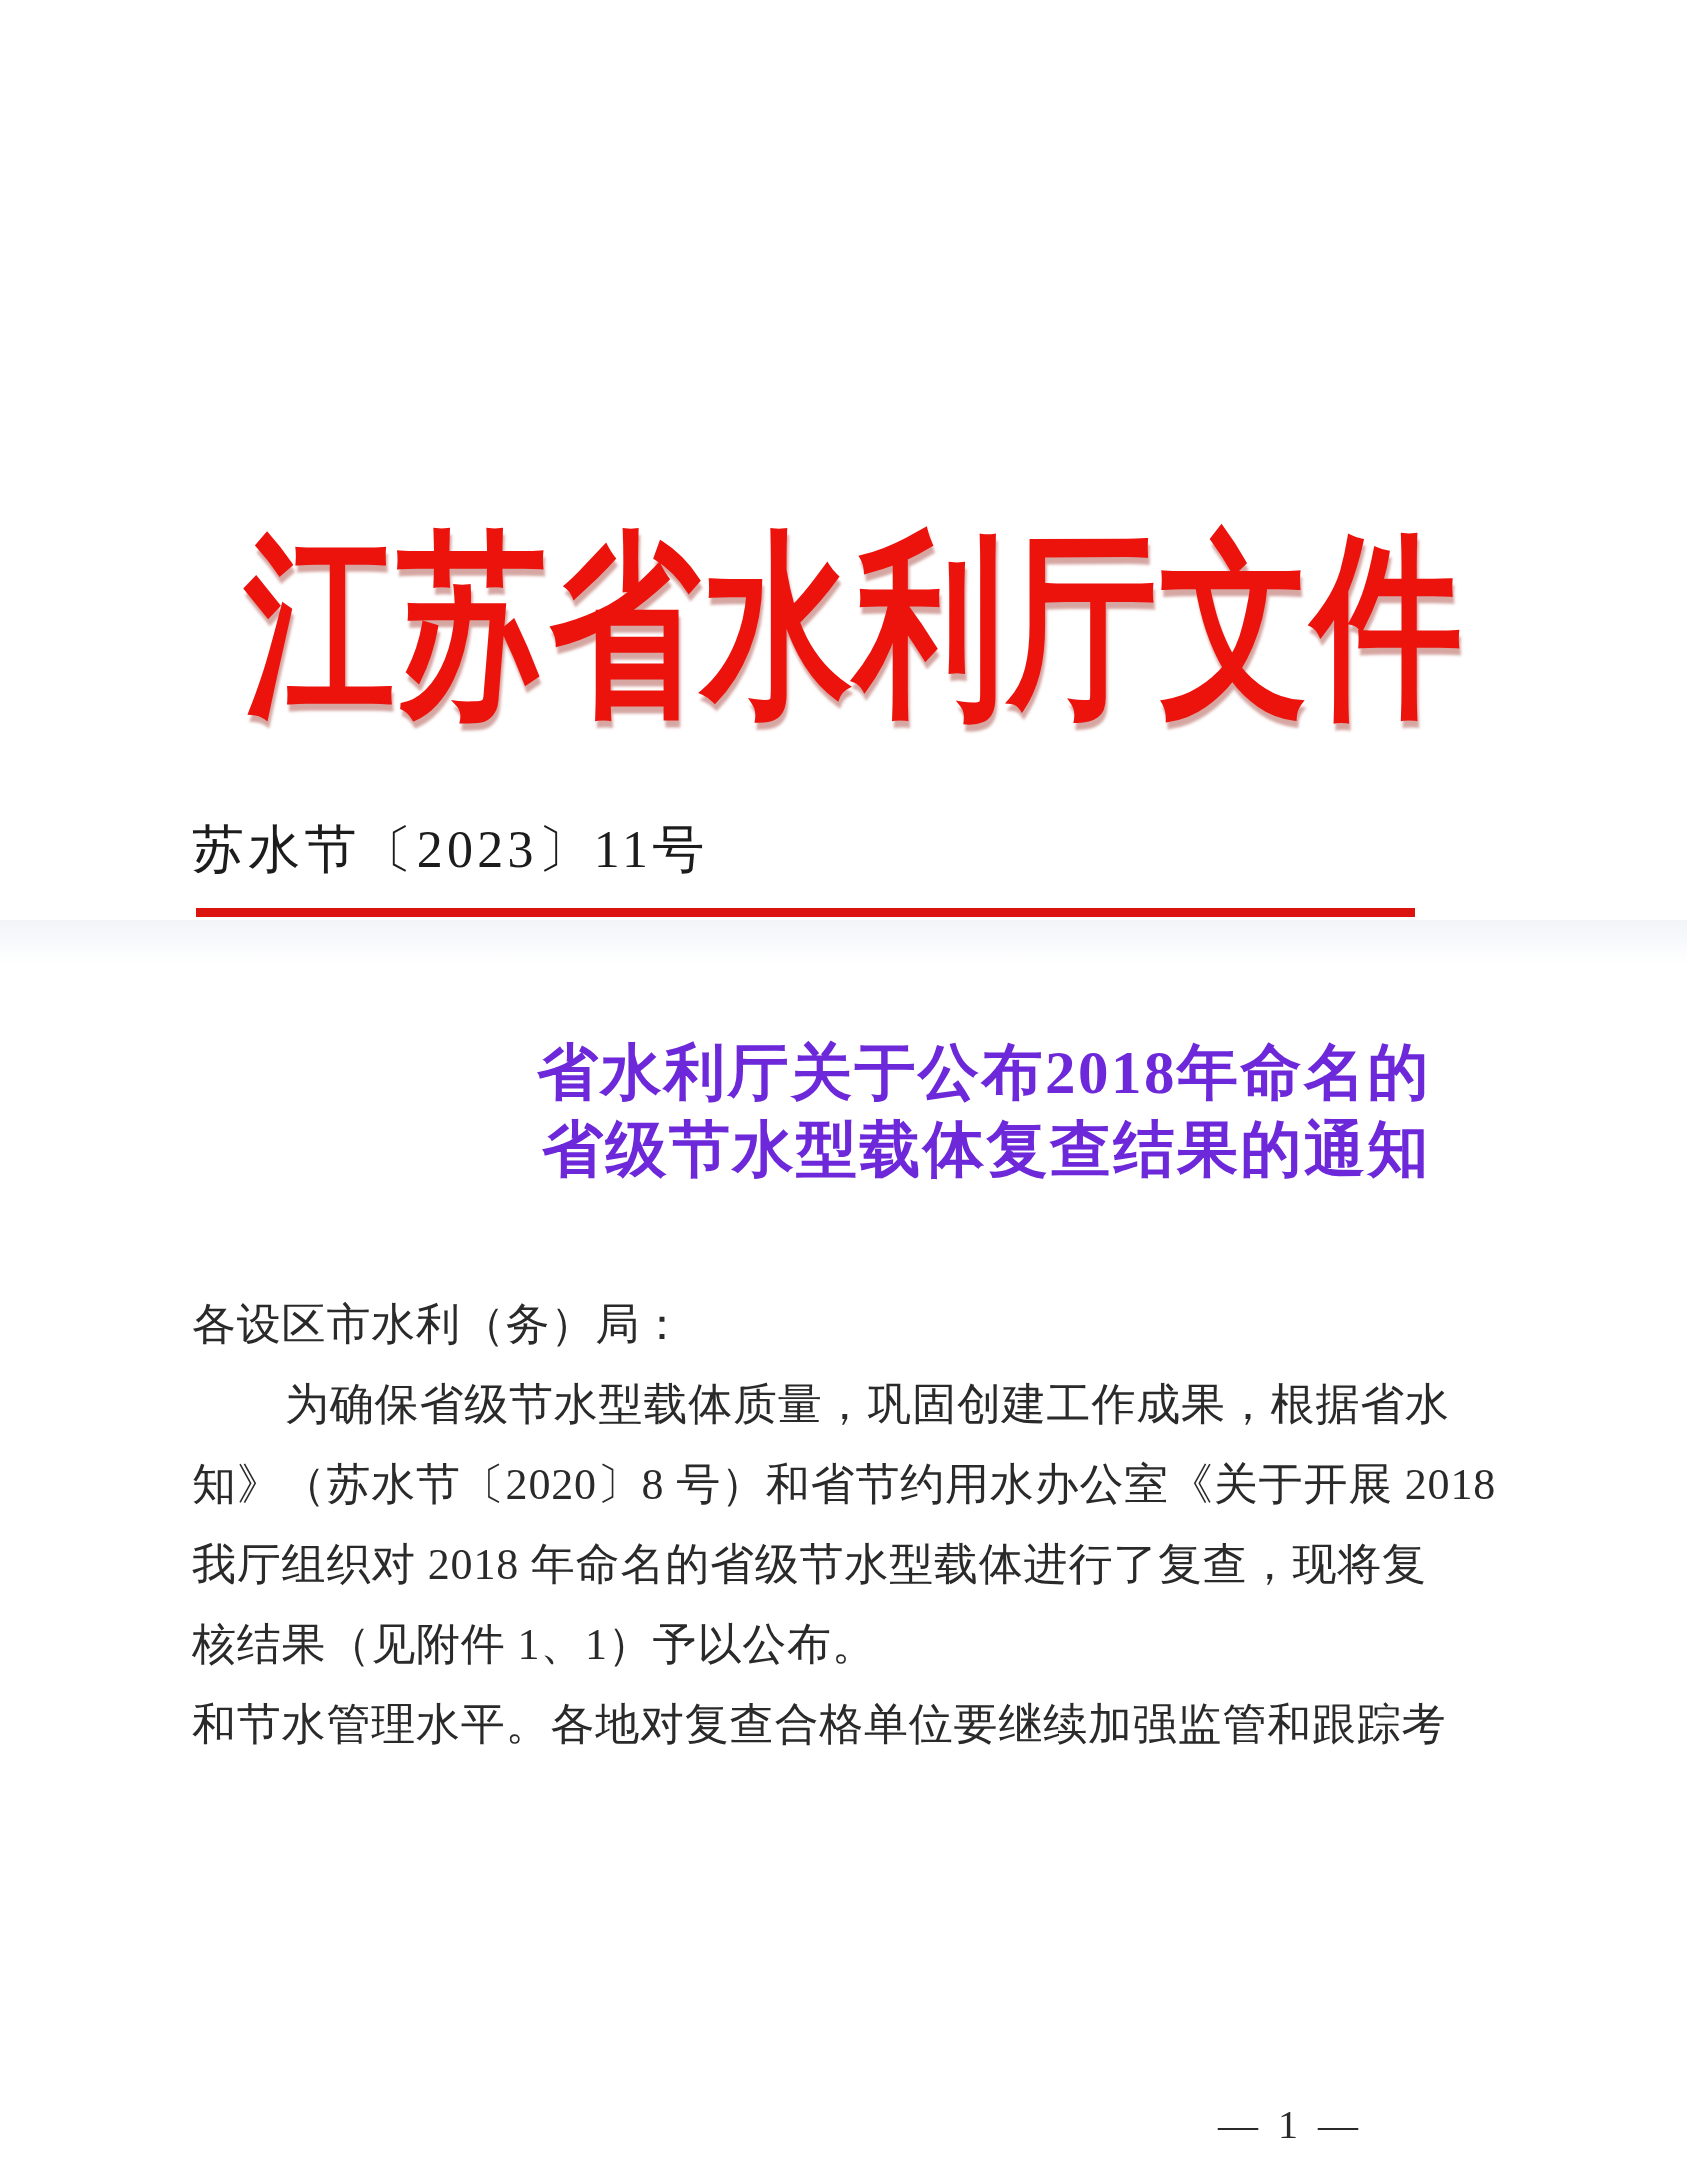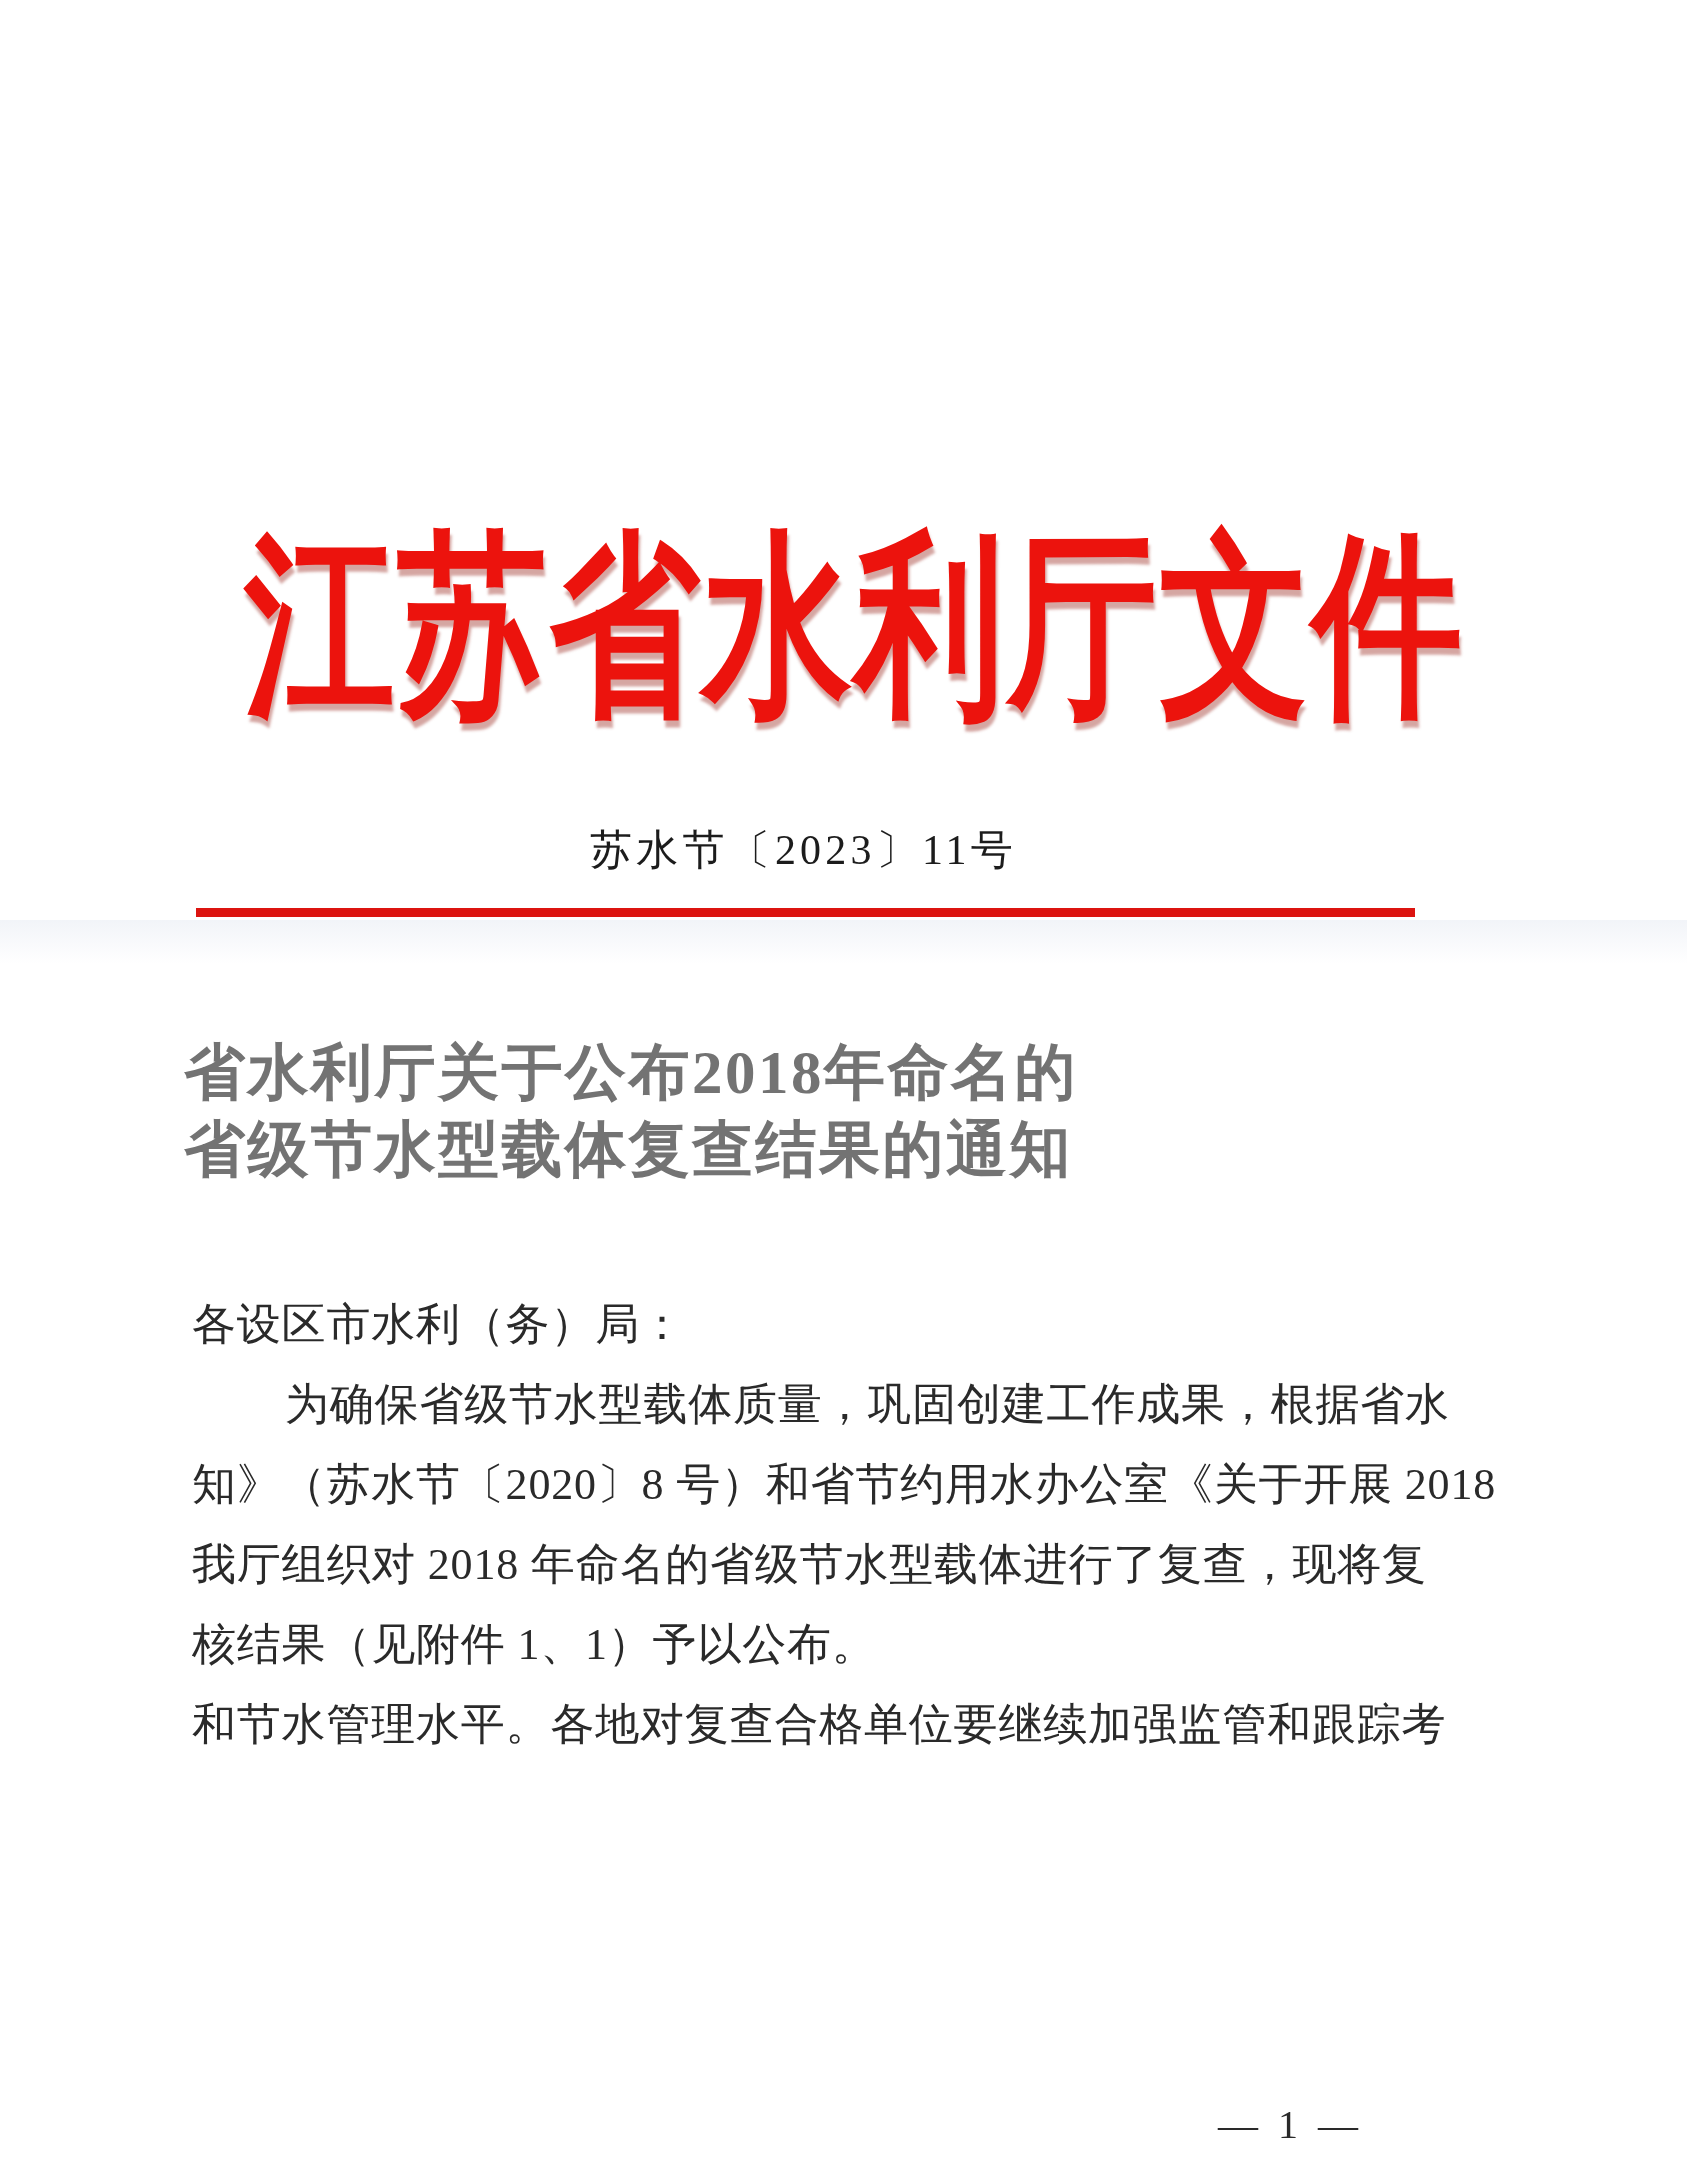--- a/index.html
+++ b/index.html
@@ -24,45 +24,44 @@
     letter-spacing:2.5px;
     color:#ec130d;
     transform:scaleY(1.32);
     transform-origin:center;
     white-space:nowrap;
     text-shadow:1.7px 5px 2.5px rgba(150,32,22,.40);
   }
   
   .doc-no{
     position:absolute;top:824px;left:192px;width:1223px;
-    text-align:center;
-    font-size:42px;line-height:52px;
+    font-size:52px;line-height:52px;
     letter-spacing:4.2px;
     color:#1c1c1c;
   }
   
   .red-rule{
     position:absolute;top:908px;left:196px;width:1219px;height:9.3px;
     background:#dc1410;
   }
   .scan-band{
     position:absolute;top:920px;left:0;width:100%;height:44px;
     background:linear-gradient(#e7ebf3,rgba(255,255,255,0));
     opacity:.55;
     pointer-events:none;
   }
   
   .doc-title{
-    position:absolute;top:1034px;left:184px;width:1223px;
+    position:absolute;top:1034px;left:208px;width:1223px;
     margin:0;
-    text-align:left;
+    text-align:right;
     font-size:61px;line-height:77px;
     font-weight:bold;
     letter-spacing:2.5px;
-    color:#737373;
+    color:#6d28d9;
   }
   .doc-title .t-line{display:block;}
   
   .body-block{
     position:absolute;top:1285px;left:192px;width:1230px;
     font-size:44px;
     letter-spacing:0.8px;
     color:#2a2a2a;
   }
   .body-block .line{

